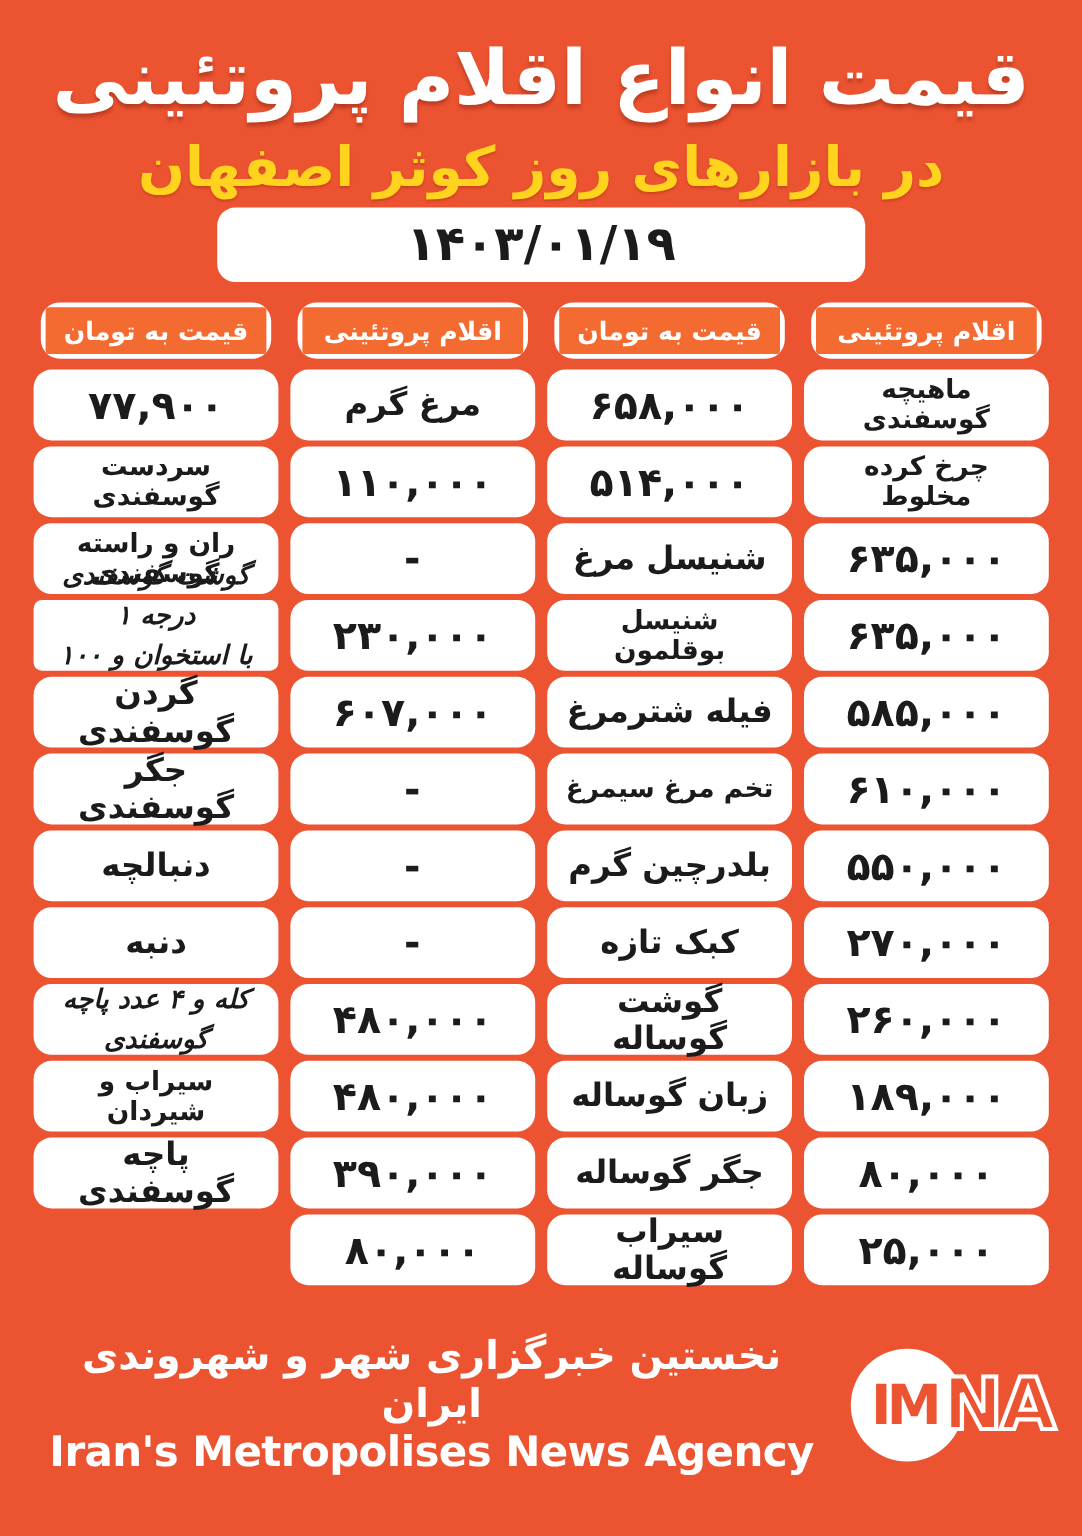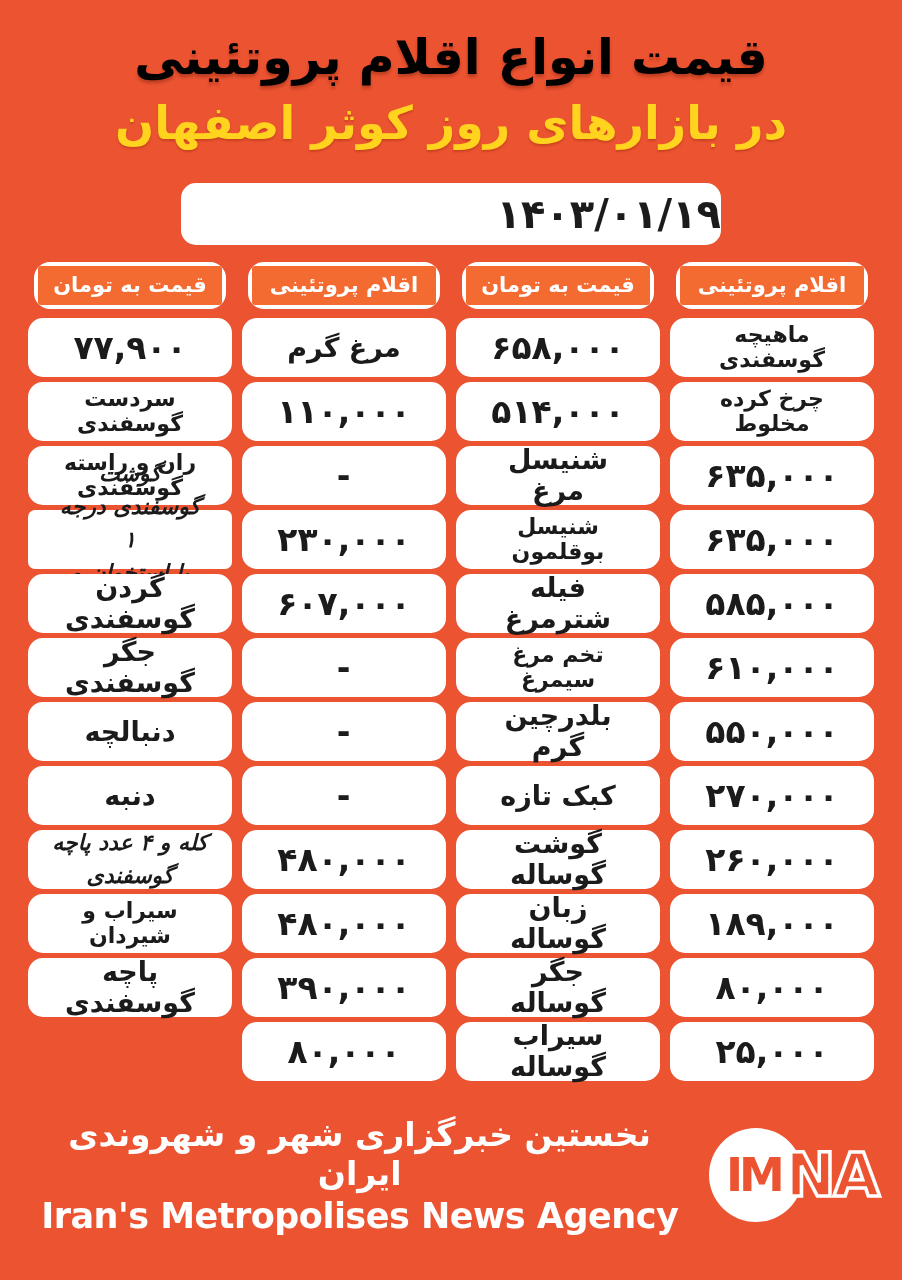--- a/index.html
+++ b/index.html
@@ -13,33 +13,33 @@
   html,body{margin:0;padding:0;}
   body{
     width:902px;height:1280px;overflow:hidden;
     background:var(--bg);
     font-family:"DejaVu Sans", sans-serif;
   }
   .page{width:100%;height:100%;display:flex;flex-direction:column;direction:rtl;}
 
   
   .title{
-    margin-top:30px;text-align:center;color:#000000;
-    font-size:49px;font-weight:bold;line-height:1.15;
+    margin-top:30px;text-align:center;color:#ffffff;
+    font-size:63px;font-weight:bold;line-height:1.15;
     text-shadow:0 3px 3px rgba(110,25,5,.35);
   }
   .subtitle{
     margin-top:12px;text-align:center;color:var(--yellow);
     font-size:46px;font-weight:bold;line-height:1.1;
     text-shadow:0 2px 2px rgba(150,40,0,.35);
   }
   .date-pill{
-    margin:34px auto 0;width:540px;height:62px;
+    margin:8px auto 0;width:540px;height:62px;
     background:var(--cellbg);border-radius:15px;
-    display:flex;align-items:center;justify-content:flex-start;
+    display:flex;align-items:center;justify-content:center;
   }
   .date-pill span{
     color:var(--ink);font-size:40px;font-weight:bold;letter-spacing:2px;
   }
 
   
   .table{margin:17px 28px 0;}
   .headers{
     display:grid;grid-template-columns:repeat(4,1fr);
     column-gap:10px;margin-bottom:9px;
@@ -53,21 +53,21 @@
     display:flex;align-items:center;justify-content:center;
     color:#fff;font-size:21px;font-weight:bold;
   }
   .rows{
     display:grid;grid-template-columns:repeat(4,1fr);
     column-gap:10px;row-gap:5px;grid-auto-rows:59px;
   }
   .cell{
     background:var(--cellbg);border-radius:15px;
     display:flex;align-items:center;justify-content:center;
-    color:var(--ink);font-weight:bold;padding:0 24px;text-align:center;
+    color:var(--ink);font-weight:bold;padding:0 11px;text-align:center;
   }
   .cell.item.lg{font-size:27px;}
   .cell.item.md{font-size:22px;}
   .cell.item.sm{font-size:22px;line-height:1.5;font-style:italic;}
   .cell.item.two-line{white-space:pre-line;border-radius:7px;}
   .cell.price{font-size:33px;letter-spacing:1px;}
 
   
   .footer{
     flex:1;direction:ltr;

